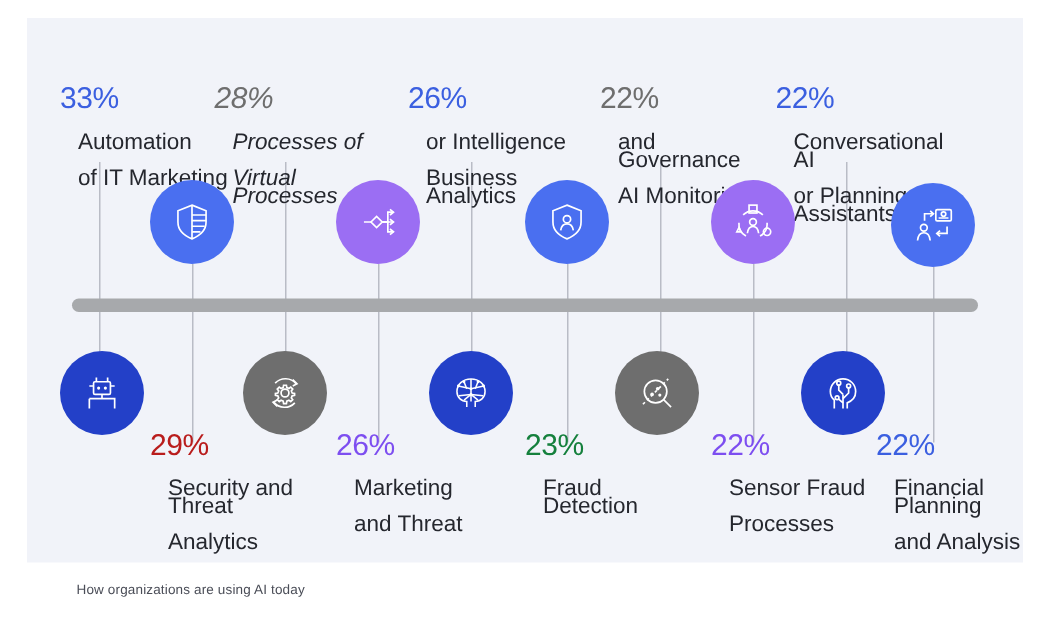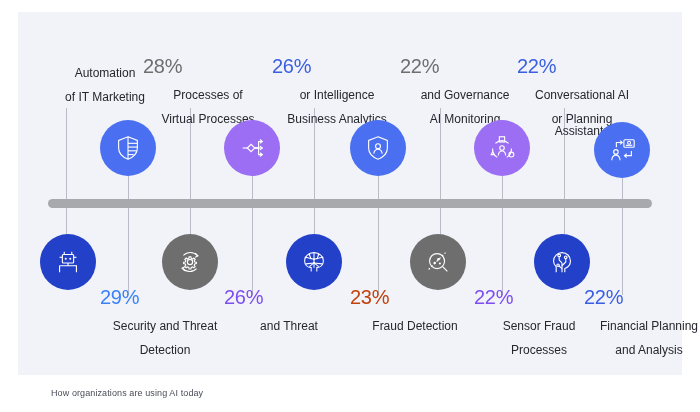--- a/index.html
+++ b/index.html
@@ -51,25 +51,24 @@
     width:130px;
   }
   .pct{
     font-size:20px;
     line-height:22px;
     letter-spacing:-0.3px;
     margin:0 0 3px 0;
     font-weight:400;
   }
   .desc{
-    font-size:12px;
+    font-size:15px;
     line-height:12px;
     color:#25272e;
     margin:12px;
-    text-align:center;
   }
 
   
   #caption{
     position:absolute;
     left:20px;top:388px;
     font-size:9px;
     color:#4a4d57;
     letter-spacing:.1px;
     padding-left:31px;
@@ -100,24 +99,25 @@
   <div class="conn" style="left:314px;top:207px;height:28px;"></div>
   <div class="conn" style="left:378px;top:207px;height:88px;"></div>
   <div class="conn" style="left:440px;top:207px;height:28px;"></div>
   <div class="conn" style="left:502px;top:207px;height:88px;"></div>
   <div class="conn" style="left:564px;top:207px;height:28px;"></div>
   <div class="conn" style="left:622px;top:207px;height:88px;"></div>
 
   <div id="bar"></div>
 
   <div class="lbl" style="left:40px;top:55px;">
+    <div class="pct" style="color: rgb(59, 95, 224);">33%</div>
     <div class="desc">Automation</div>
     <div class="desc">of IT Marketing</div>
   </div>
-  <div class="lbl" style="left:143px;top:55px;">
+  <div class="lbl" style="left:143px;top:55px;font-style:italic;">
     <div class="pct" style="color: rgb(110, 110, 110);">28%</div>
     <div class="desc">Processes of</div>
     <div class="desc">Virtual Processes</div>
   </div>
   <div class="lbl" style="left:272px;top:55px;">
     <div class="pct" style="color: rgb(59, 95, 224);">26%</div>
     <div class="desc">or Intelligence</div>
     <div class="desc">Business Analytics</div>
   </div>
   <div class="lbl" style="left:400px;top:55px;">
@@ -276,30 +276,31 @@
         <path d="M16 20 L20 16 V12"></path>
         <path d="M16 23 L12.5 20"></path>
         <circle cx="13" cy="9" r="1.4"></circle>
         <circle cx="20" cy="11" r="1.4"></circle>
         <circle cx="11.8" cy="19.4" r="1.3"></circle>
       </svg>
     </span>
   </div>
 
   <div class="lbl" style="left:100px;top:286px;">
-    <div class="pct" style="color: #3b82f6;">29%</div>
+    <div class="pct" style="color: #b91c1c;">29%</div>
     <div class="desc">Security and Threat</div>
-    <div class="desc">Detection</div>
+    <div class="desc">Analytics</div>
   </div>
   <div class="lbl" style="left:224px;top:286px;">
     <div class="pct" style="color: rgb(125, 78, 240);">26%</div>
+    <div class="desc">Marketing</div>
     <div class="desc">and Threat</div>
   </div>
   <div class="lbl" style="left:350px;top:286px;">
-    <div class="pct" style="color: #c2410c;">23%</div>
+    <div class="pct" style="color: #15803d;">23%</div>
     <div class="desc">Fraud Detection</div>
     <div class="desc"></div>
   </div>
   <div class="lbl" style="left:474px;top:286px;">
     <div class="pct" style="color: rgb(125, 78, 240);">22%</div>
     <div class="desc">Sensor Fraud</div>
     <div class="desc">Processes</div>
   </div>
   <div class="lbl" style="left:584px;top:286px;">
     <div class="pct" style="color: rgb(59, 95, 224);">22%</div>

